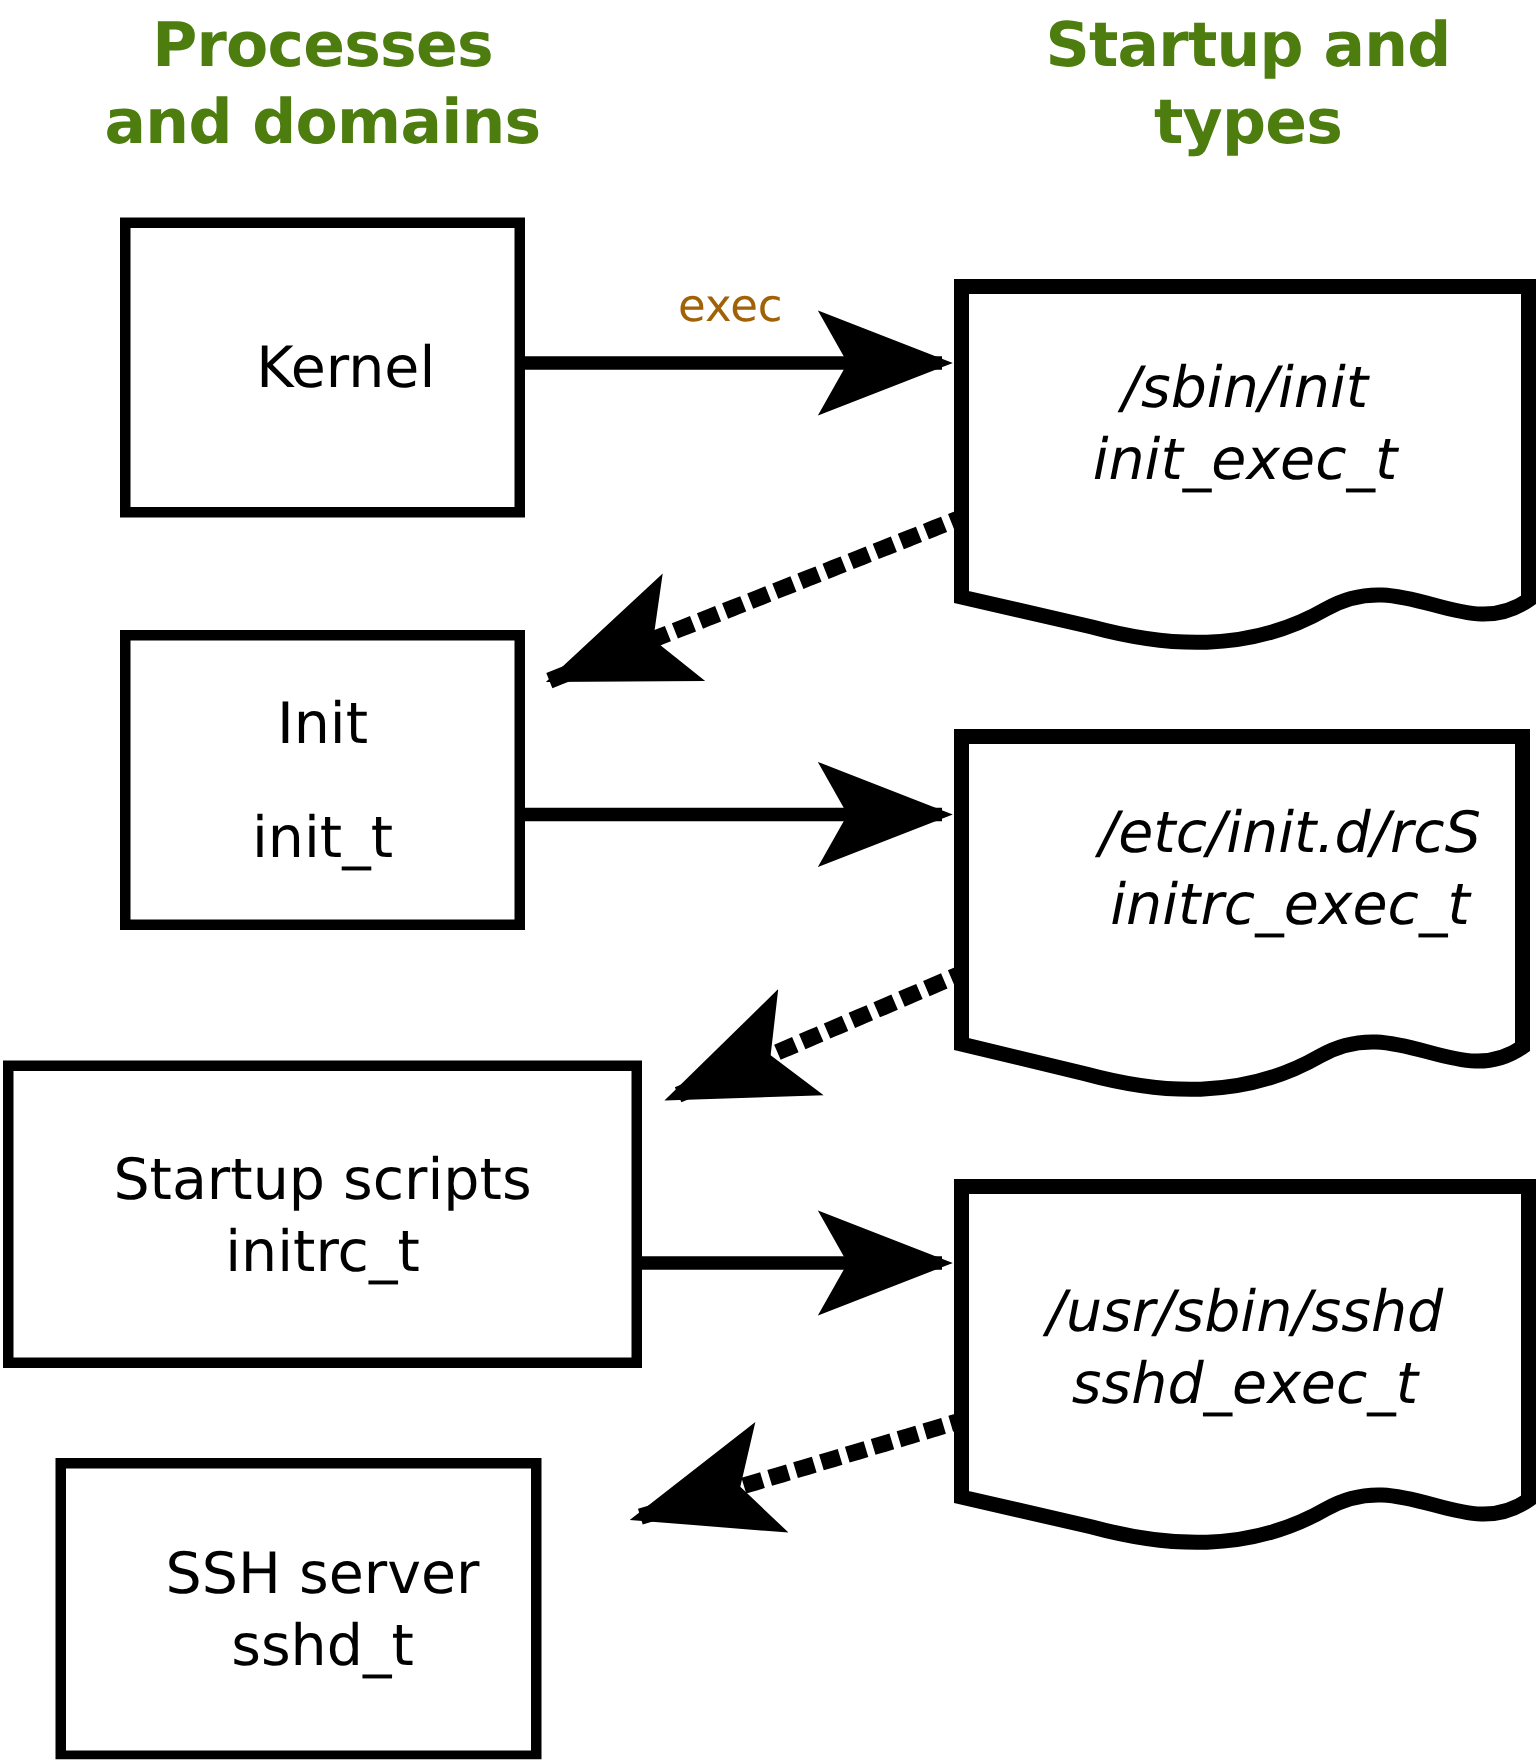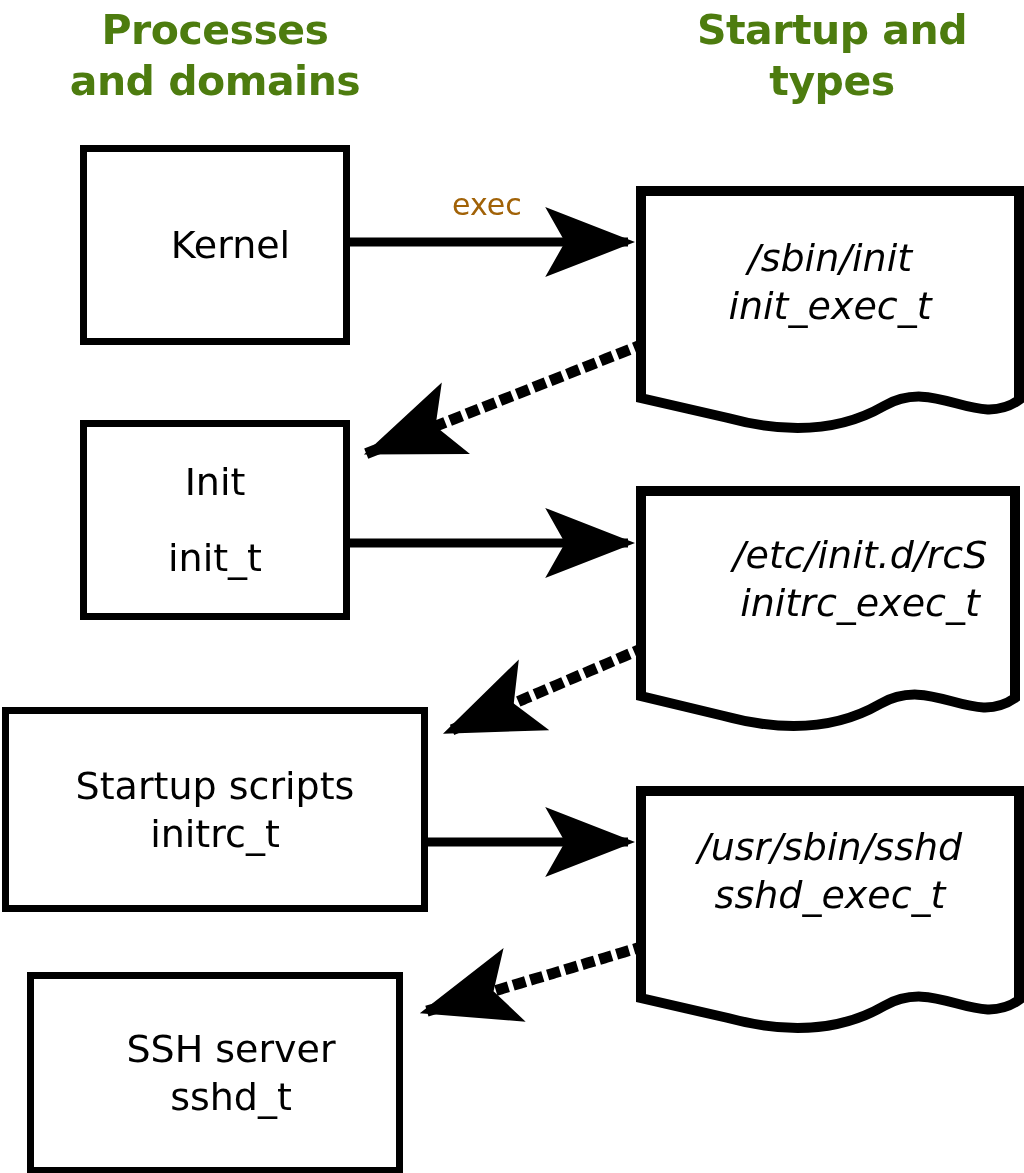--- a/index.html
+++ b/index.html
@@ -142,21 +142,21 @@
   <div class="proc-box" id="box-init" style="left:80px; top:420px; width:270px; height:200px;gap:28px;">
     <div class="proc-line">Init</div>
     <div class="proc-line">init_t</div>
   </div>
 
   <div class="proc-box" id="box-initrc" style="left:2px; top:695px; width:426px; height:205px;margin-top:12px;">
     <div class="proc-line">Startup scripts</div>
     <div class="proc-line">initrc_t</div>
   </div>
 
-  <div class="proc-box" id="box-sshd" style="left:27px; top:972px; width:376px; height:202px;padding-left:32px;">
+  <div class="proc-box" id="box-sshd" style="left:37px; top:972px; width:324px; height:202px;padding-left:32px;">
     <div class="proc-line">SSH server</div>
     <div class="proc-line">sshd_t</div>
   </div>
 
   <div class="obj-doc" id="doc-init-exec" style="left:636px; top:186px; width:388px; height:250px;">
     <svg width="388" height="250" viewBox="0 0 388 250">
       <path d="M5,5 L383,5 L383,214 C340,244 300,190 248,220 C196,250 140,245 92,232 L5,212 Z" fill="#ffffff" stroke="#000000" stroke-width="10" stroke-linejoin="miter"></path>
     </svg>
     <div class="obj-text" style="top:48px;">
       <span class="obj-line">/sbin/init</span>
@@ -171,19 +171,19 @@
     <div class="obj-text" style="top:45px;padding-left:32px;">
       <span class="obj-line">/etc/init.d/rcS</span>
       <span class="obj-line">initrc_exec_t</span>
     </div>
   </div>
 
   <div class="obj-doc" id="doc-sshd-exec" style="left:636px; top:786px; width:388px; height:250px;">
     <svg width="388" height="250" viewBox="0 0 388 250">
       <path d="M5,5 L383,5 L383,214 C340,244 300,190 248,220 C196,250 140,245 92,232 L5,212 Z" fill="#ffffff" stroke="#000000" stroke-width="10" stroke-linejoin="miter"></path>
     </svg>
-    <div class="obj-text" style="top:37px;">
+    <div class="obj-text" style="top:64px;">
       <span class="obj-line">/usr/sbin/sshd</span>
       <span class="obj-line">sshd_exec_t</span>
     </div>
   </div>
 
 </div>
 
 </body></html>

